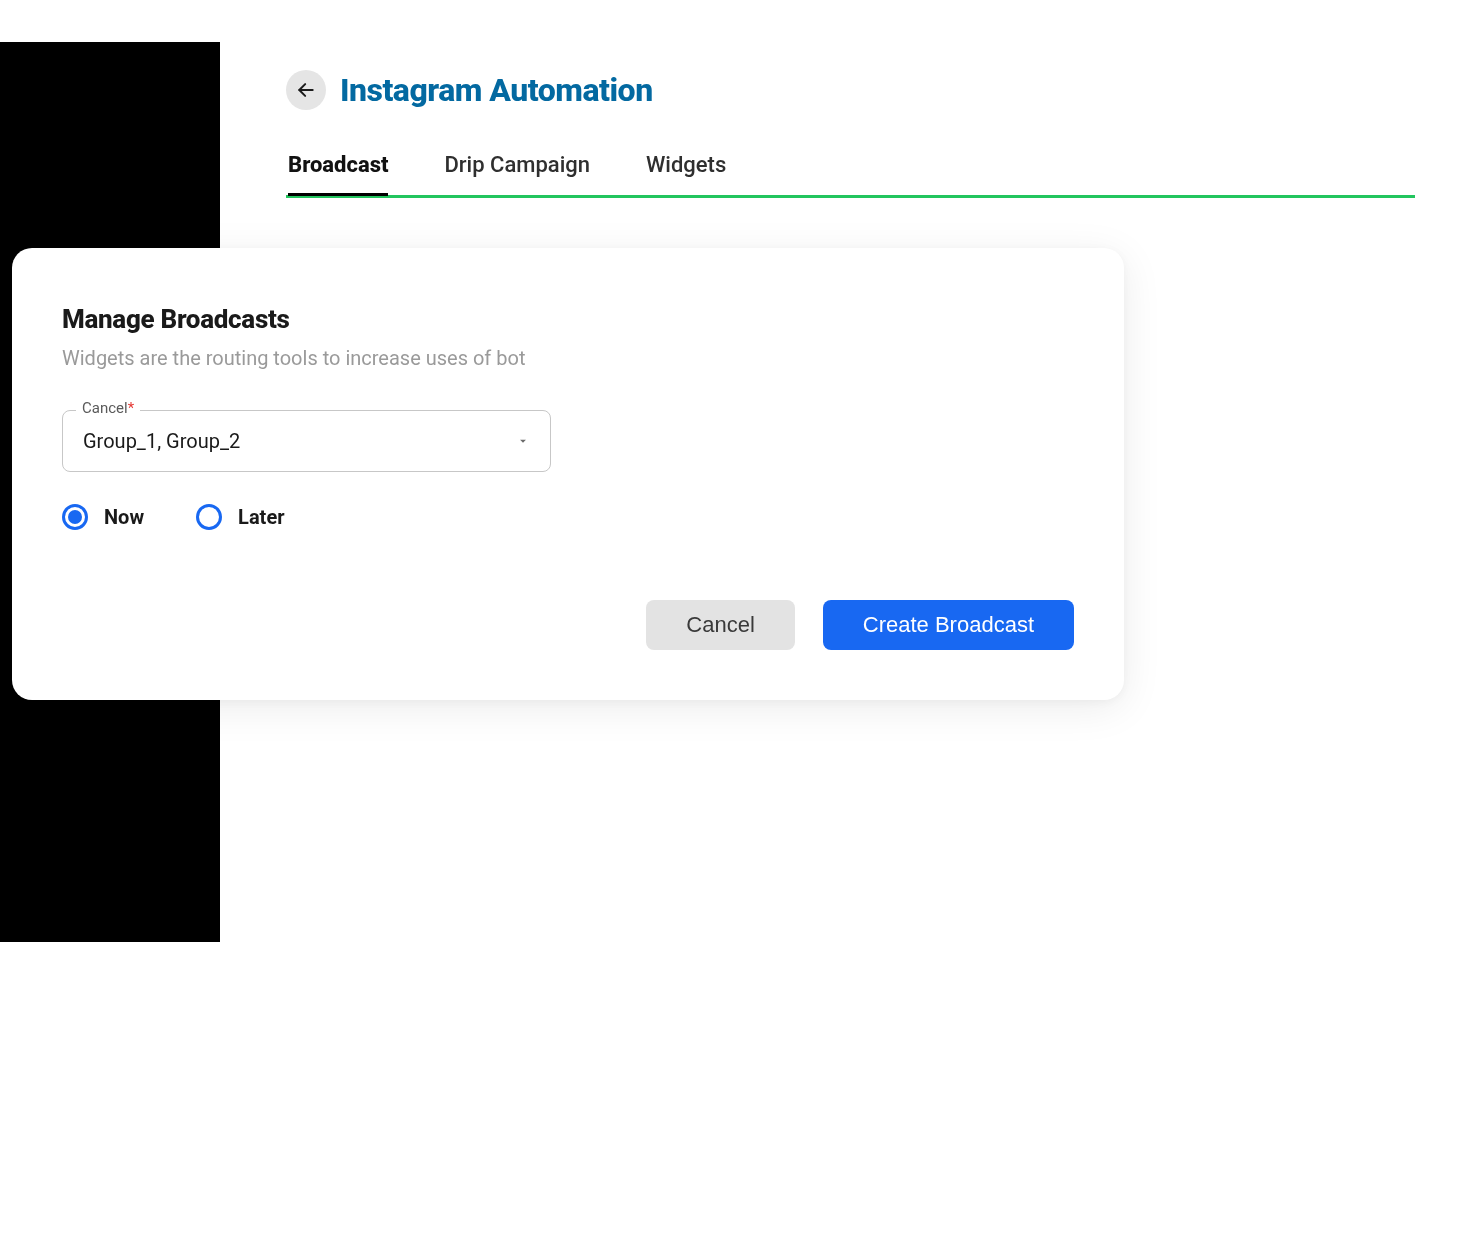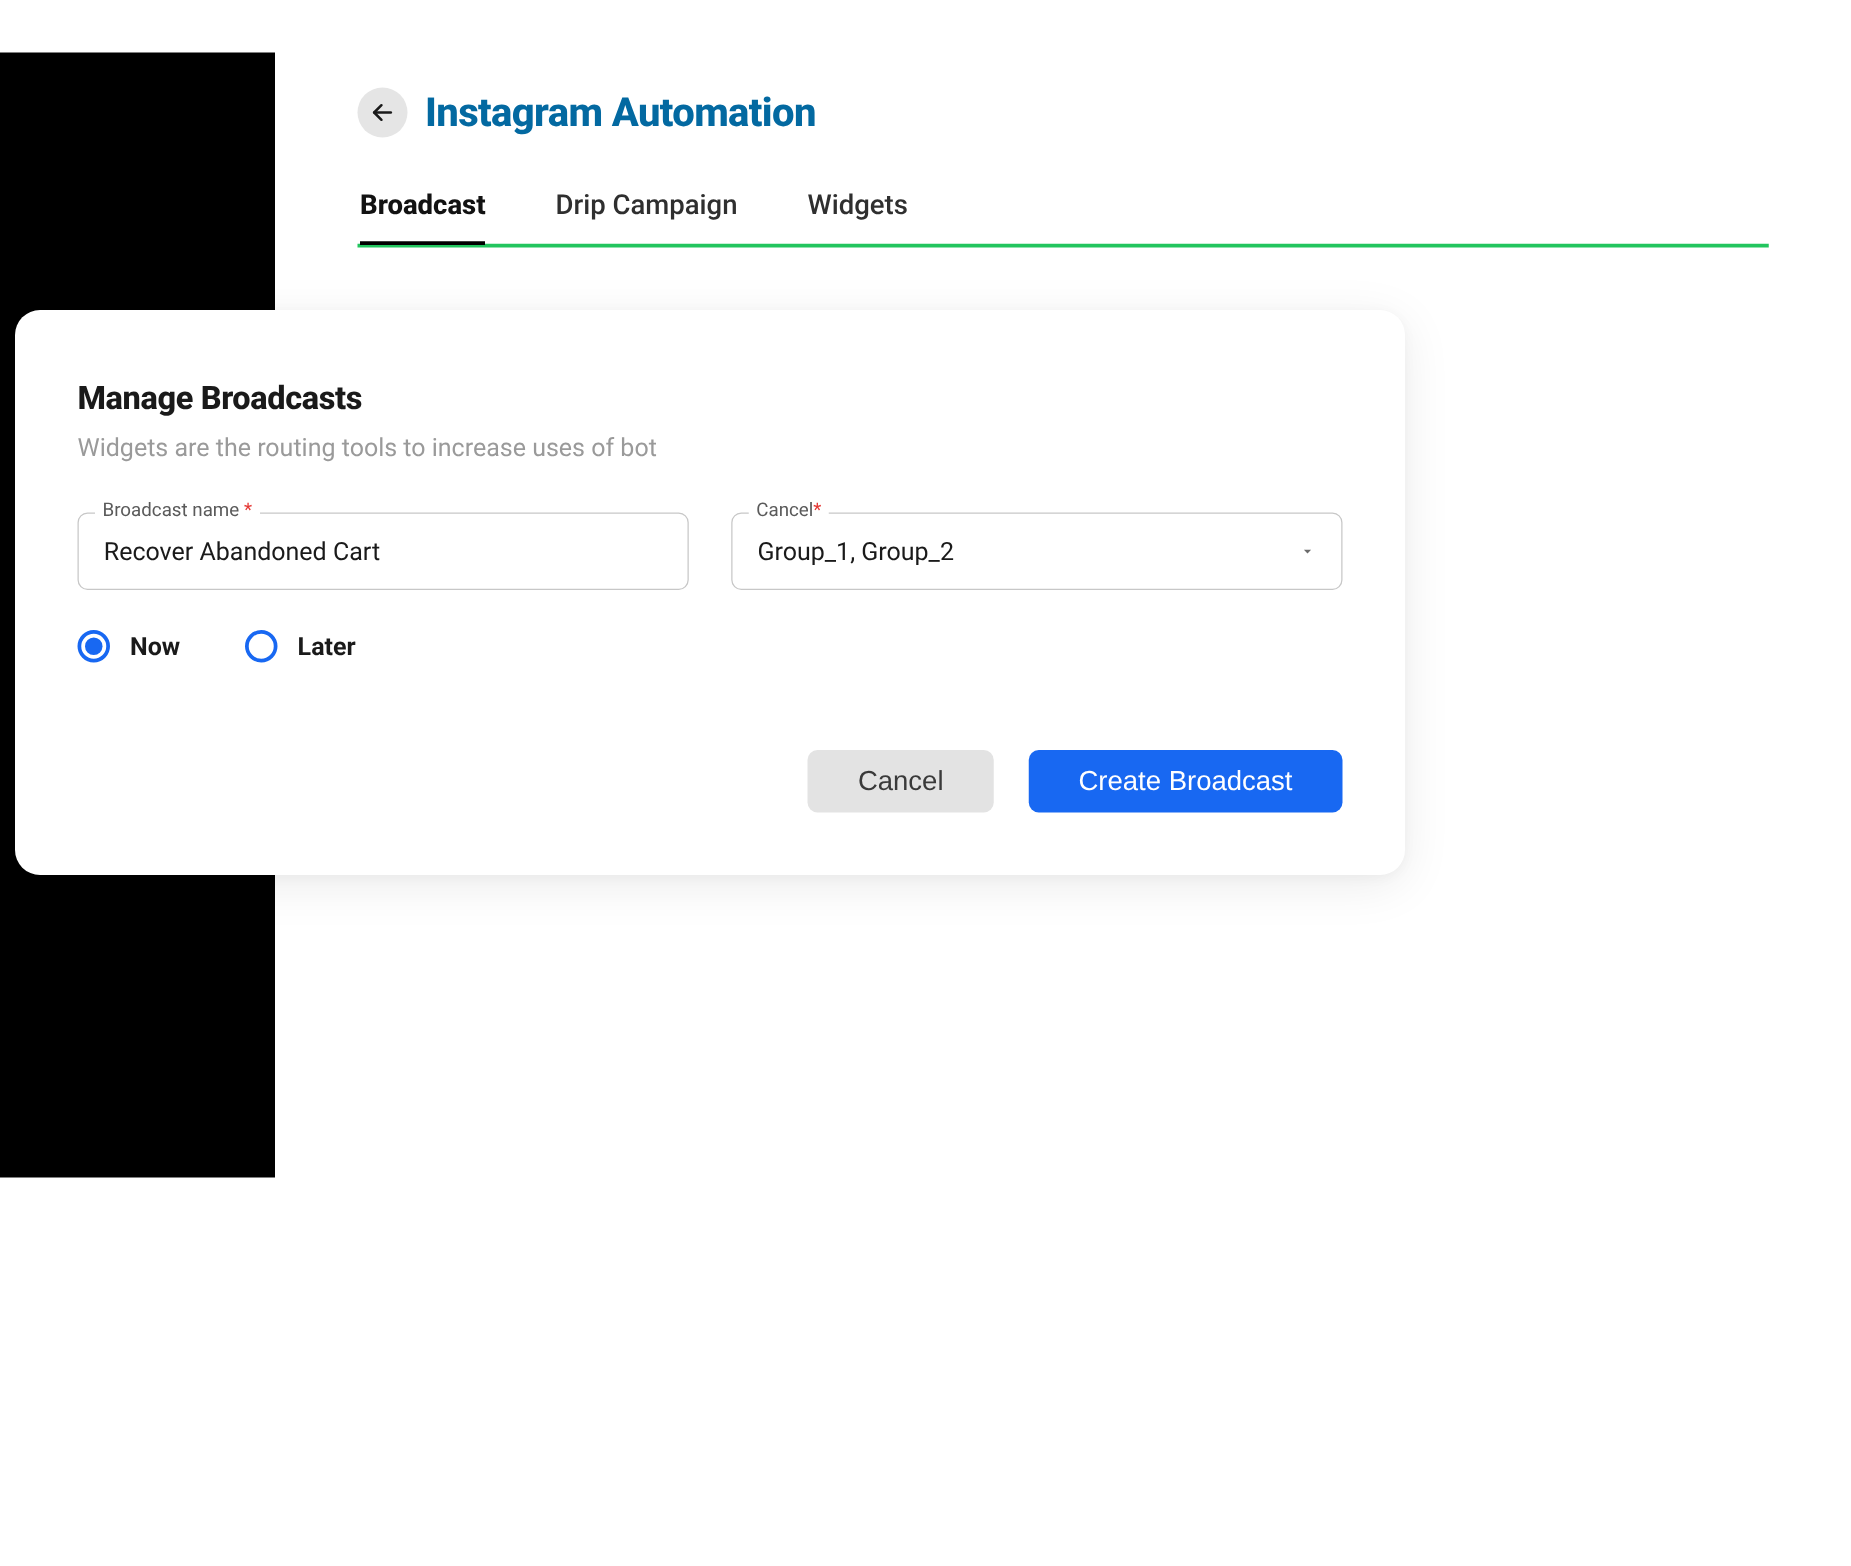--- a/index.html
+++ b/index.html
@@ -241,28 +241,20 @@
     <div class="tab">Widgets</div>
   </div>
 </div>
 
 <div class="modal">
   <h2 class="modal-title">Manage Broadcasts</h2>
   <p class="modal-subtitle">Widgets are the routing tools to increase uses of bot</p>
 
   <div class="form-grid">
 
-    <div class="field">
-      <div class="field-label">
-        <span>Broadcast name</span> <span class="req">*</span>
-      </div>
-      <div class="field-box">
-        <input type="text" value="Recover Abandoned Cart" style="">
-      </div>
-    </div>
 
 
 
     <div class="field">
       <div class="field-label">
         <span>Cancel</span><span class="req">*</span>
       </div>
       <div class="field-box">
         <span>Group_1, Group_2</span>
         <span class="chev">

